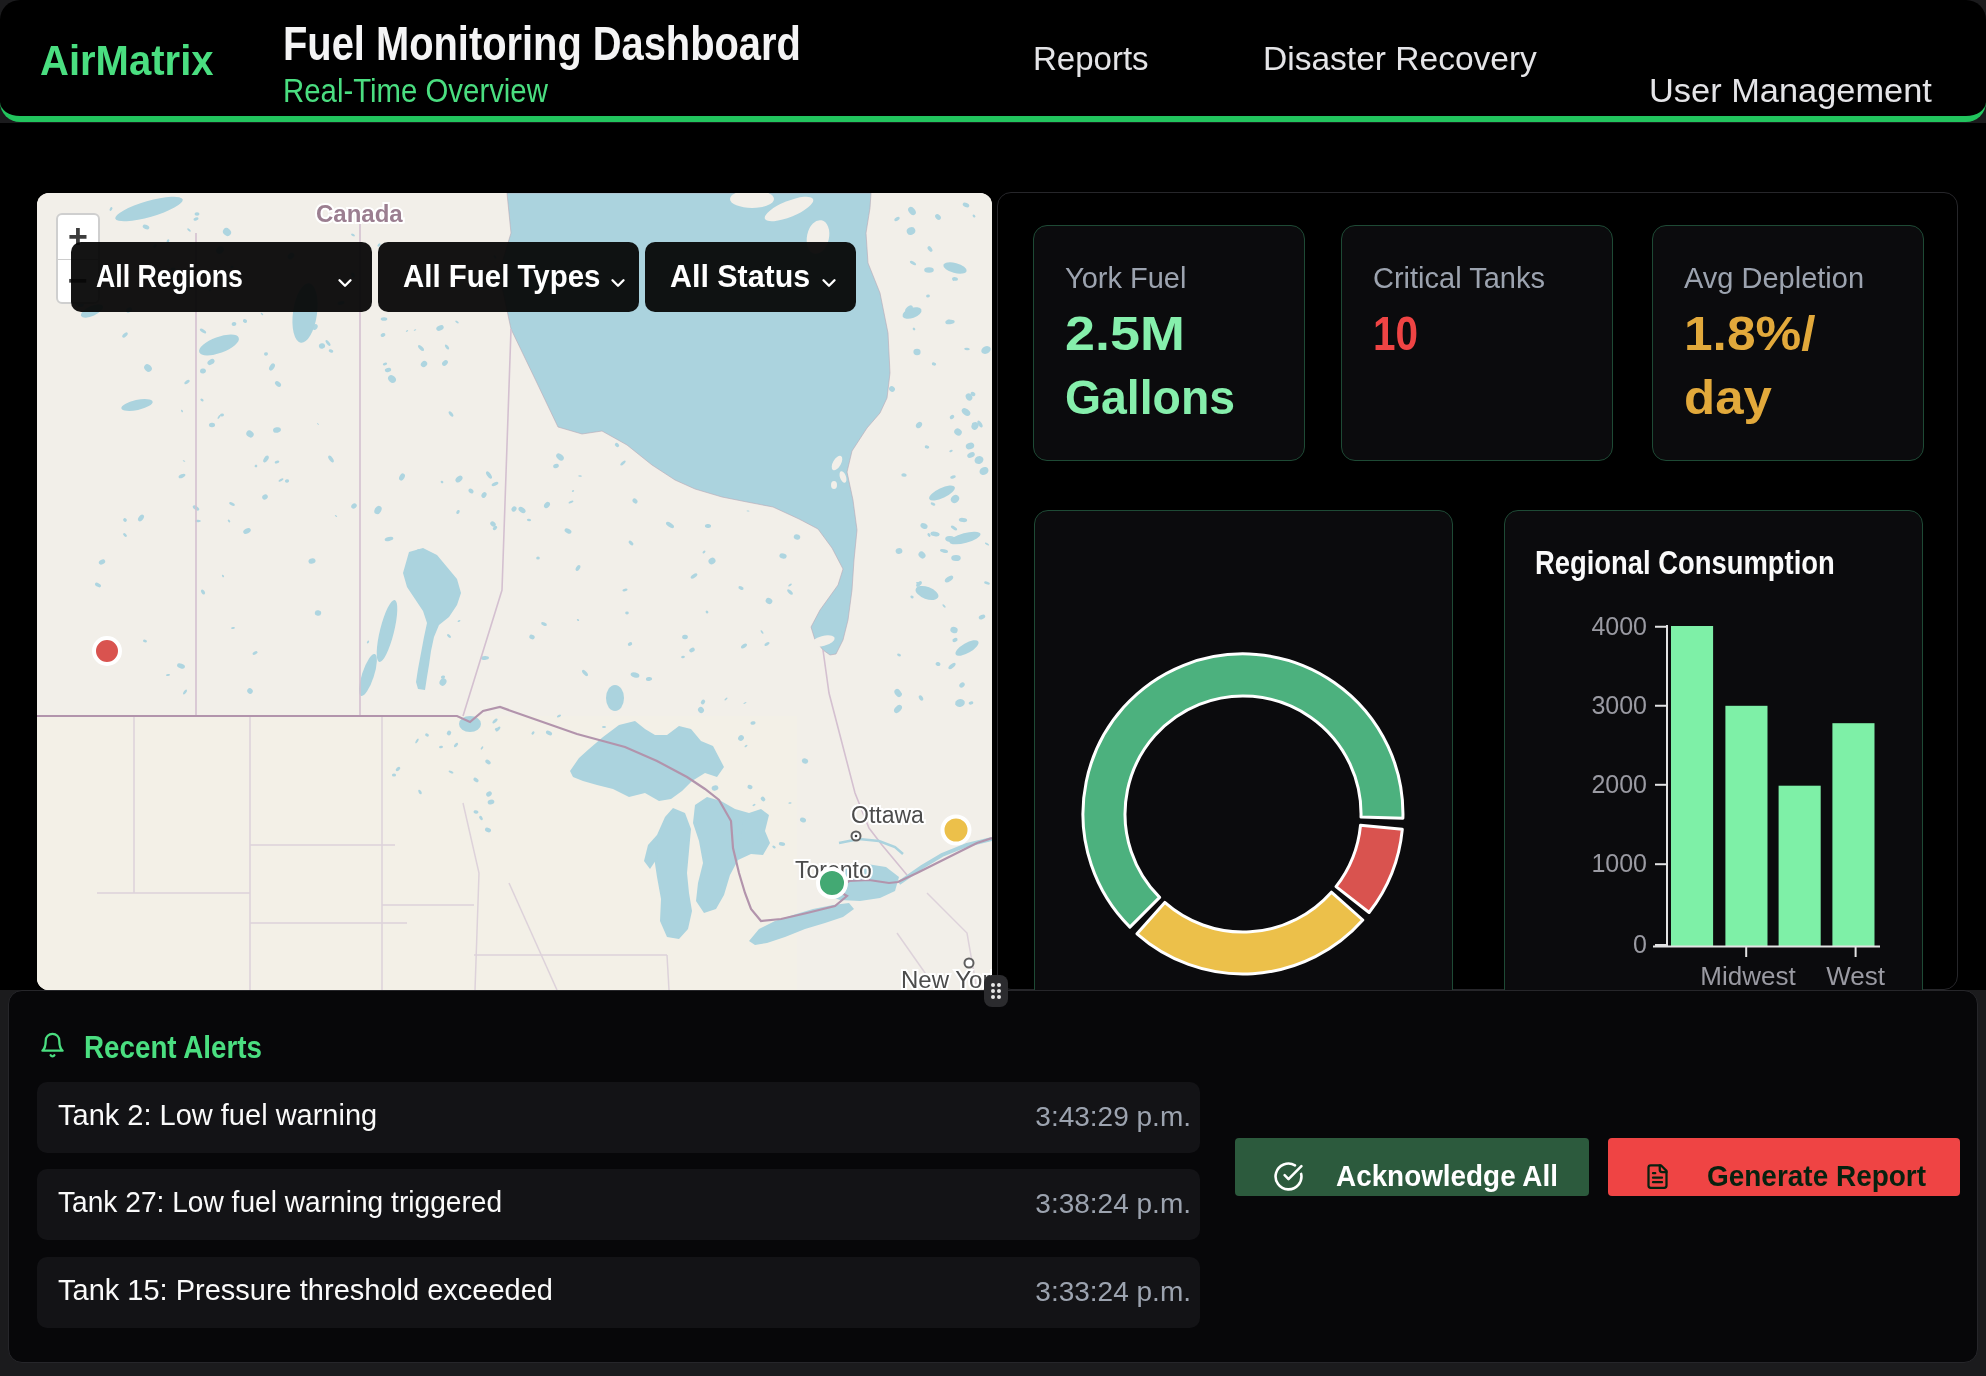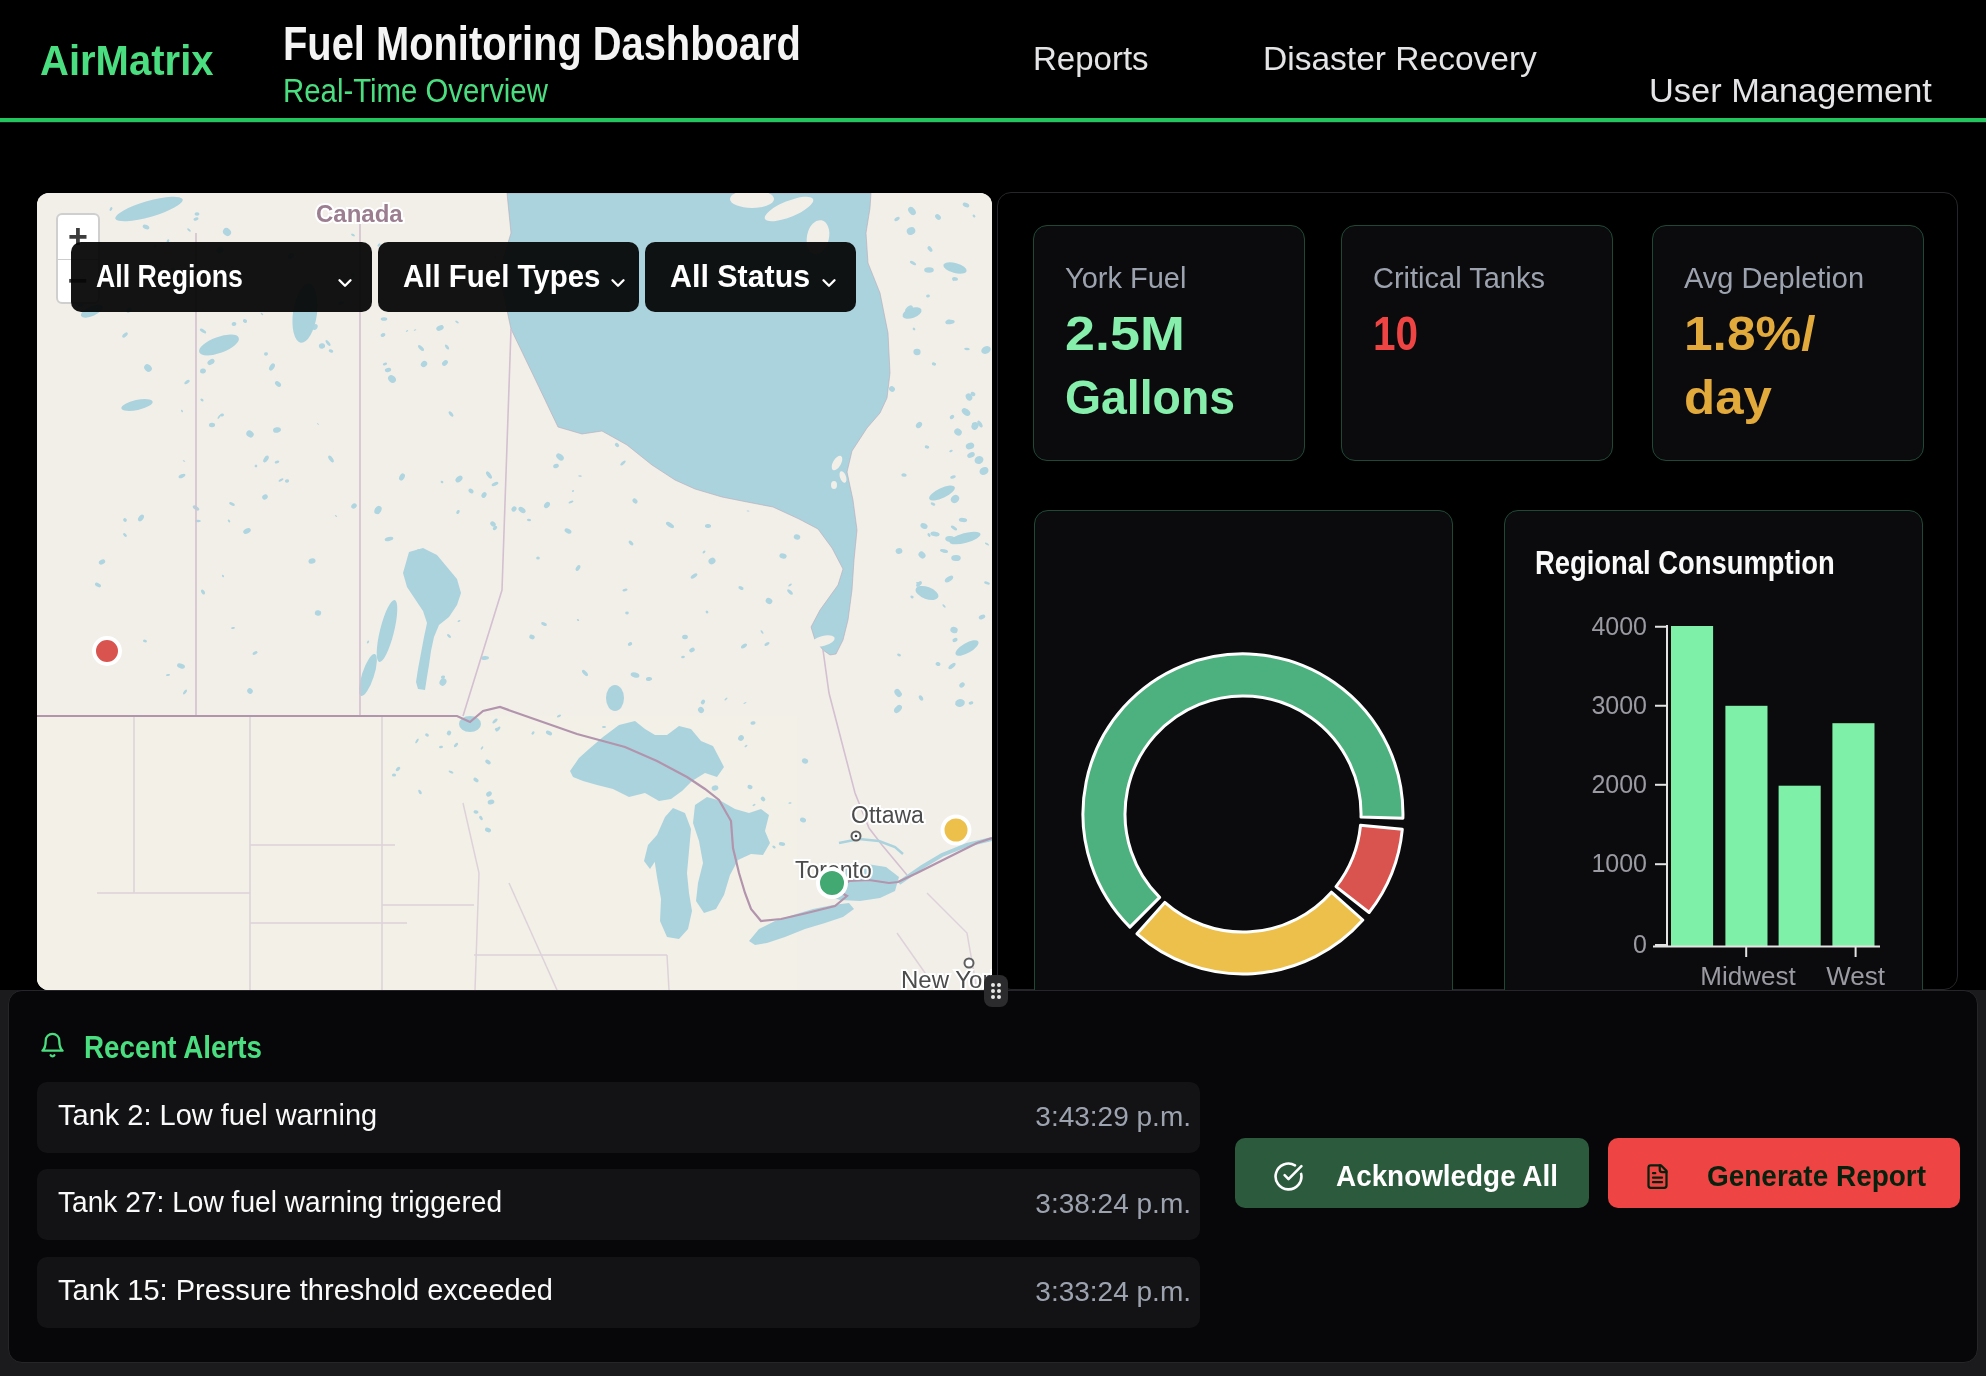--- a/index.html
+++ b/index.html
@@ -1,19 +1,19 @@
 <!DOCTYPE html>
 <html><head>
 <meta charset="utf-8">
 <style>
 * { margin:0; padding:0; box-sizing:border-box; }
 html,body { width:1986px; height:1376px; background:#1b1b1d; font-family:"Liberation Sans",sans-serif; overflow:hidden; }
 .abs { position:absolute; }
 #page { position:relative; width:1986px; height:1376px; }
-#header { position:absolute; left:0; top:0; width:1986px; height:122px; background:#000; border-bottom:4px solid #22c55e; }
+#header { position:absolute; left:0; top:0; width:1986px; height:122px; background:#000; border-bottom:6px solid #22c55e;border-radius:20px; }
 #main { position:absolute; left:0; top:123px; width:1986px; height:867px; background:#000; }
 .sx { display:inline-block; transform-origin:0 50%; white-space:nowrap; }
 #logo { position:absolute; left:40px; top:36px; font-size:43px; font-weight:bold; color:#4ade80; }
 #title { position:absolute; left:283px; top:15px; font-size:49px; font-weight:bold; color:#f4f4f5; }
 #subtitle { position:absolute; left:283px; top:72px; font-size:33px; color:#4ade80; }
 .nav { position:absolute; top:40px; font-size:33px; color:#e4e4e7; }
 #map { position:absolute; left:37px; top:193px; width:955px; height:797px; border-radius:12px; overflow:hidden; background:#f2efe9; }
 #zoomctl { position:absolute; left:56px; top:213px; width:44px; height:91px; background:#fff; border-radius:6px; border:2px solid #cfcfcf; }
 #zoomctl .plus { position:absolute; left:0; top:0; width:100%; height:45px; color:#3c3c3c; font-size:34px; font-weight:bold; text-align:center; line-height:42px; border-bottom:1px solid #ccc; }
 #zoomctl .minus { position:absolute; left:0; top:45px; width:100%; height:44px; color:#3c3c3c; font-size:34px; font-weight:bold; text-align:center; line-height:40px; }
@@ -24,21 +24,21 @@
 .scard { position:absolute; top:225px; width:272px; height:236px; background:#0b0b0d; border:1.5px solid #1e4a35; border-radius:14px; }
 .slabel { position:absolute; left:31px; top:36px; font-size:29px; color:#9ca3af; }
 .sval { position:absolute; left:31px; top:75px; font-size:49px; font-weight:bold; line-height:64px; }
 .ccard { position:absolute; top:510px; width:419px; height:497px; background:#0b0b0d; border:1.5px solid #1e4a35; border-radius:14px; overflow:hidden; }
 .ctitle { position:absolute; left:30px; top:33px; font-size:33px; font-weight:bold; color:#fafafa; }
 #handle { position:absolute; left:984px; top:975px; width:24px; height:32px; background:#2b2b2e; border-radius:8px; z-index:5; }
 #alerts { position:absolute; left:8px; top:990px; width:1970px; height:373px; background:#070709; border:1px solid #26262a; border-radius:14px; }
 .arow { position:absolute; left:28px; width:1163px; height:71px; background:#131316; border-radius:10px; }
 .arow .t { position:absolute; left:14px; top:17px; font-size:29px; color:#fafafa;margin-left:7px; }
 .arow .tm { position:absolute; right:9px; top:19px; font-size:28px; color:#9ca3af; }
-.btn { position:absolute; top:147px; height:70px; border-radius:10px; }
+.btn { position:absolute; top:147px; height:58px; border-radius:4px; }
 </style>
 </head>
 <body>
 <div id="page">
   <div id="header">
     <div id="logo"><span class="sx" id="t-logo" style="transform:scaleX(0.931)">AirMatrix</span></div>
     <div id="title"><span class="sx" id="t-title" style="transform:scaleX(0.813)">Fuel Monitoring Dashboard</span></div>
     <div id="subtitle"><span class="sx" id="t-sub" style="transform:scaleX(0.89)">Real-Time Overview</span></div>
     <div class="nav" style="left:1033px;"><span class="sx" id="t-n1">Reports</span></div>
     <div class="nav" style="left:1263px;"><span class="sx" id="t-n2" style="transform:scaleX(1.016)">Disaster Recovery</span></div>

